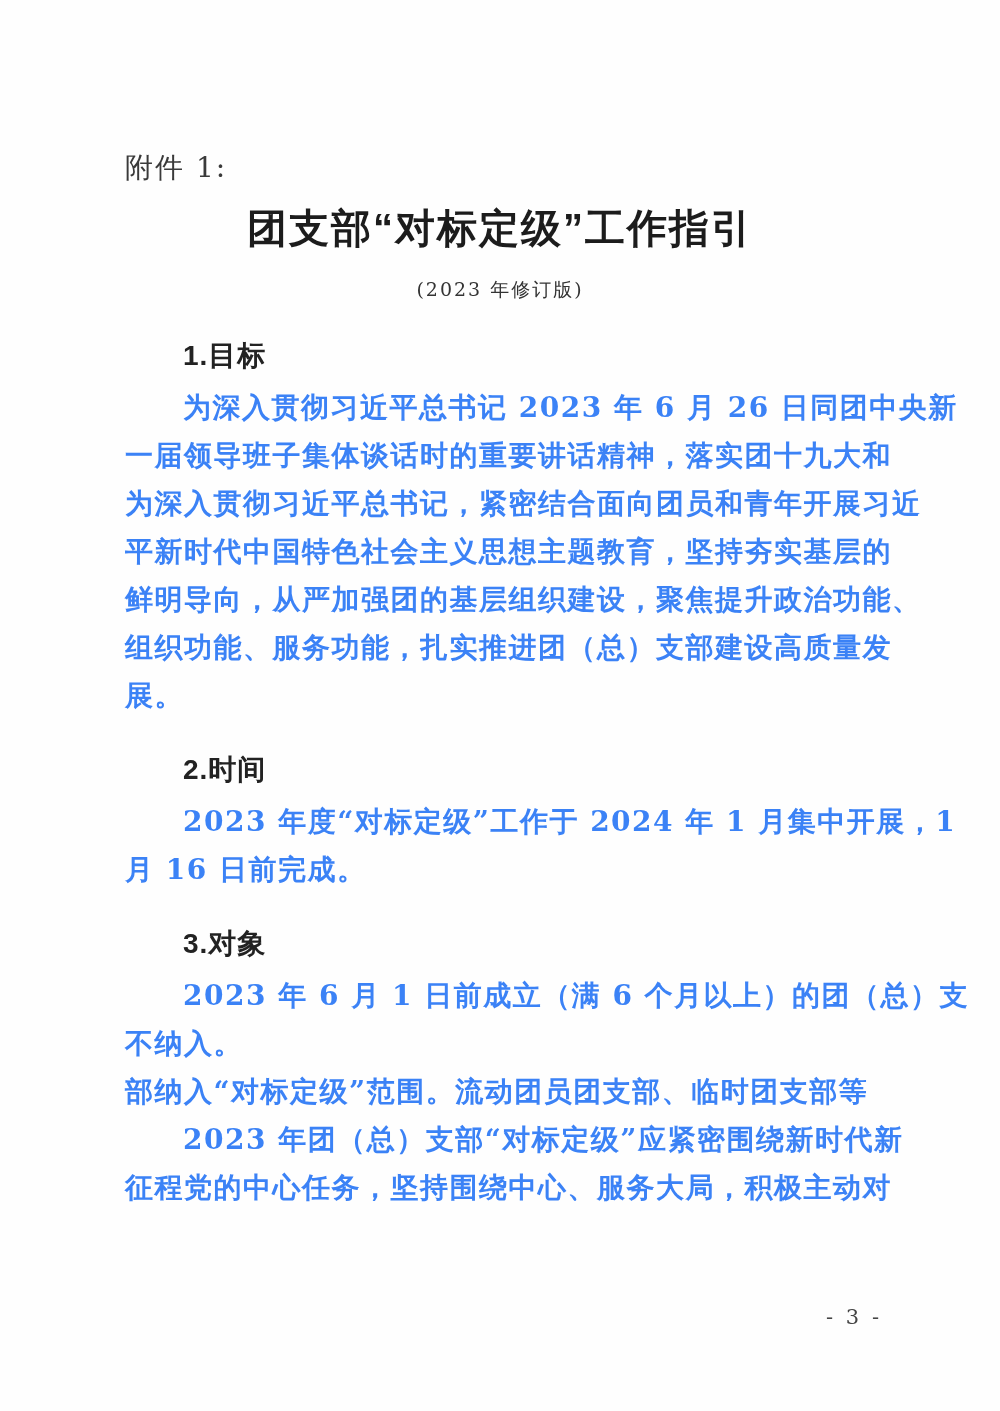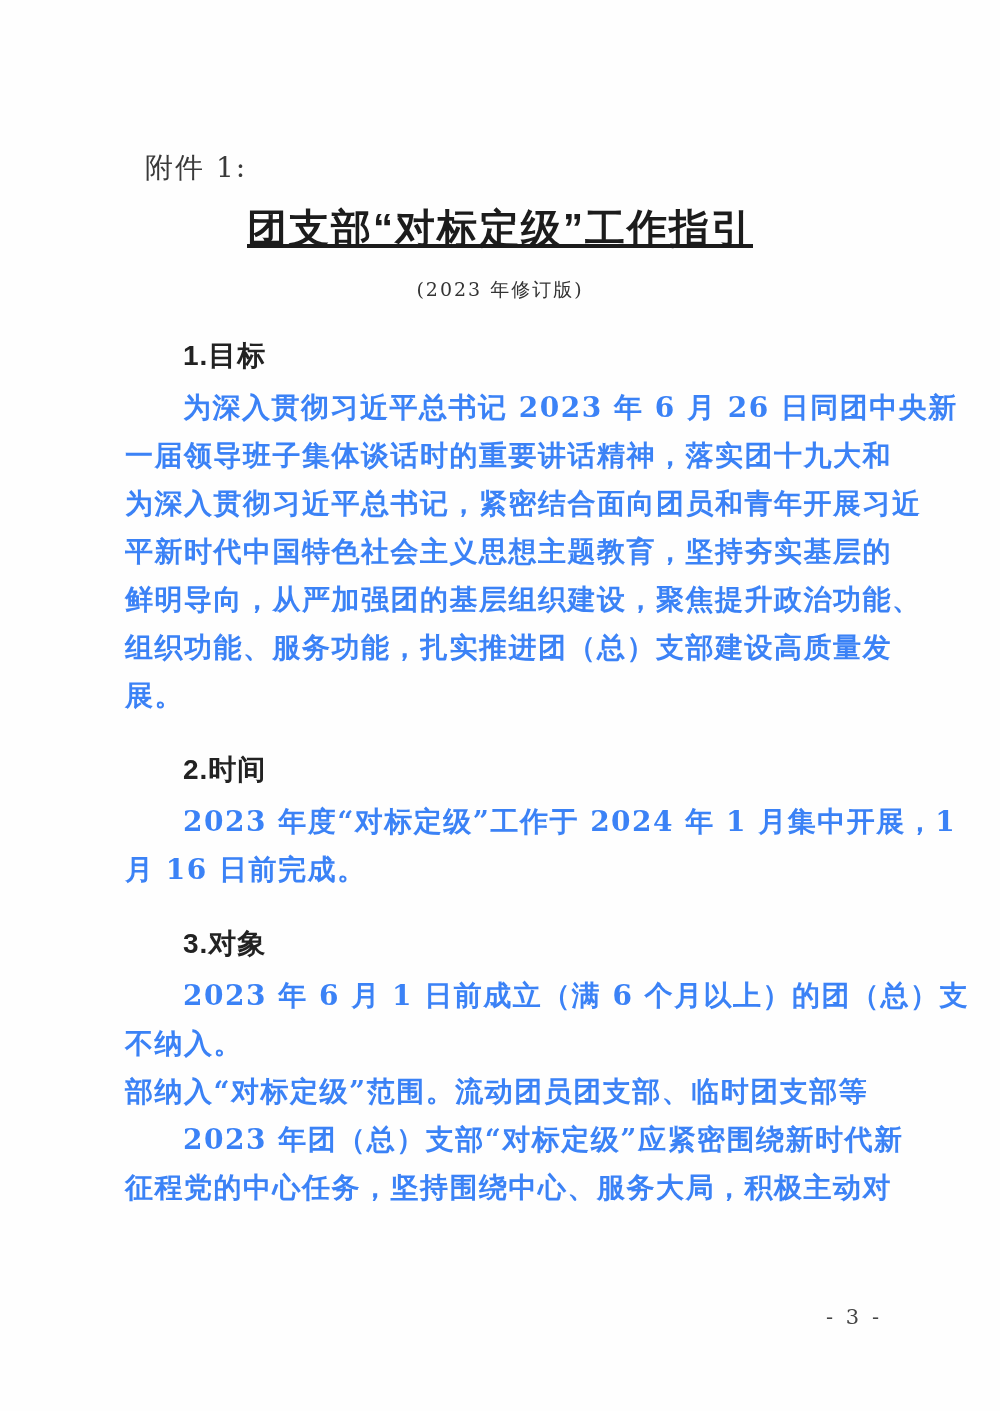--- a/index.html
+++ b/index.html
@@ -17,32 +17,30 @@
     color: #343434;
   }
   .content {
     padding: 150px 125px 0 125px;
   }
   .attachment-label {
     font-size: 28px;
     line-height: 36px;
     letter-spacing: 2px;
     color: #3a3a3a;
-    margin-left: 20px;
   }
   .doc-title {
     margin-top: 14px;
     text-align: center;
     font-family: "Liberation Sans", "DejaVu Sans", sans-serif;
     font-weight: bold;
     font-size: 40px;
     line-height: 56px;
     letter-spacing: 2px;
     color: #1c1c1c;
-    text-decoration: underline;
   }
   .doc-subtitle {
     margin-top: 16px;
     text-align: center;
     font-size: 19px;
     line-height: 34px;
     letter-spacing: 2px;
     color: #333333;
   }
   .section-heading {

